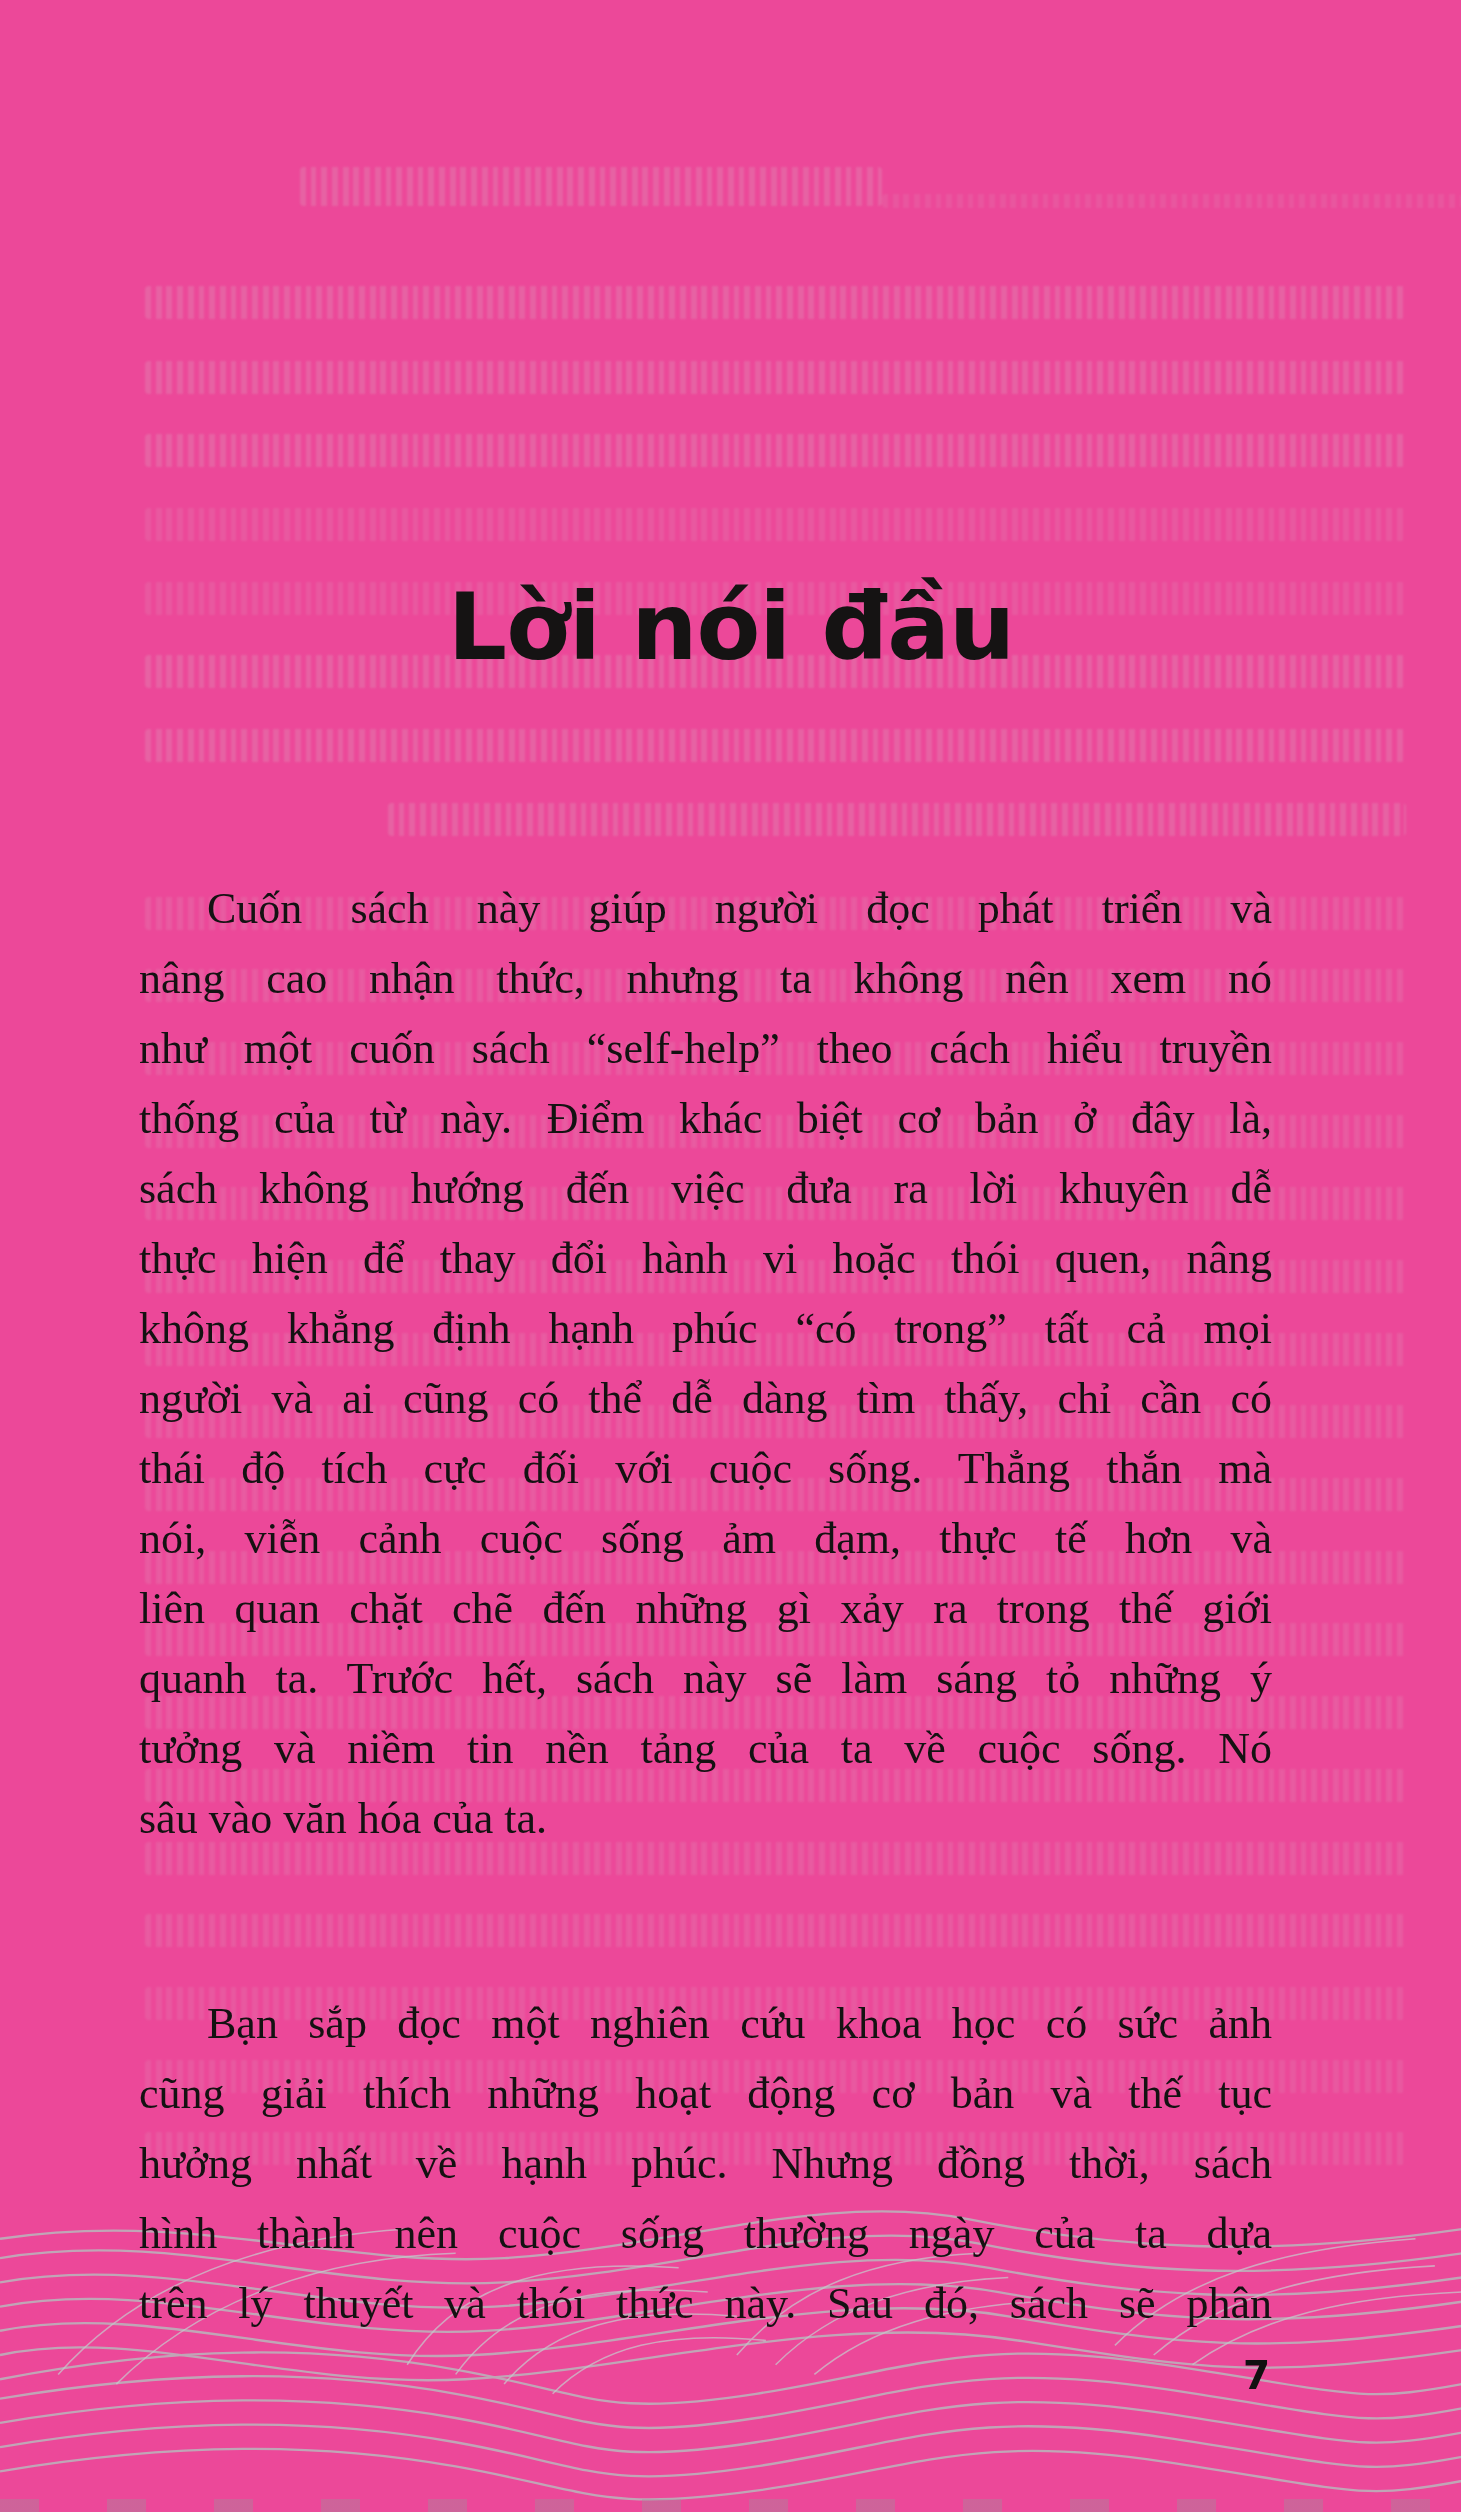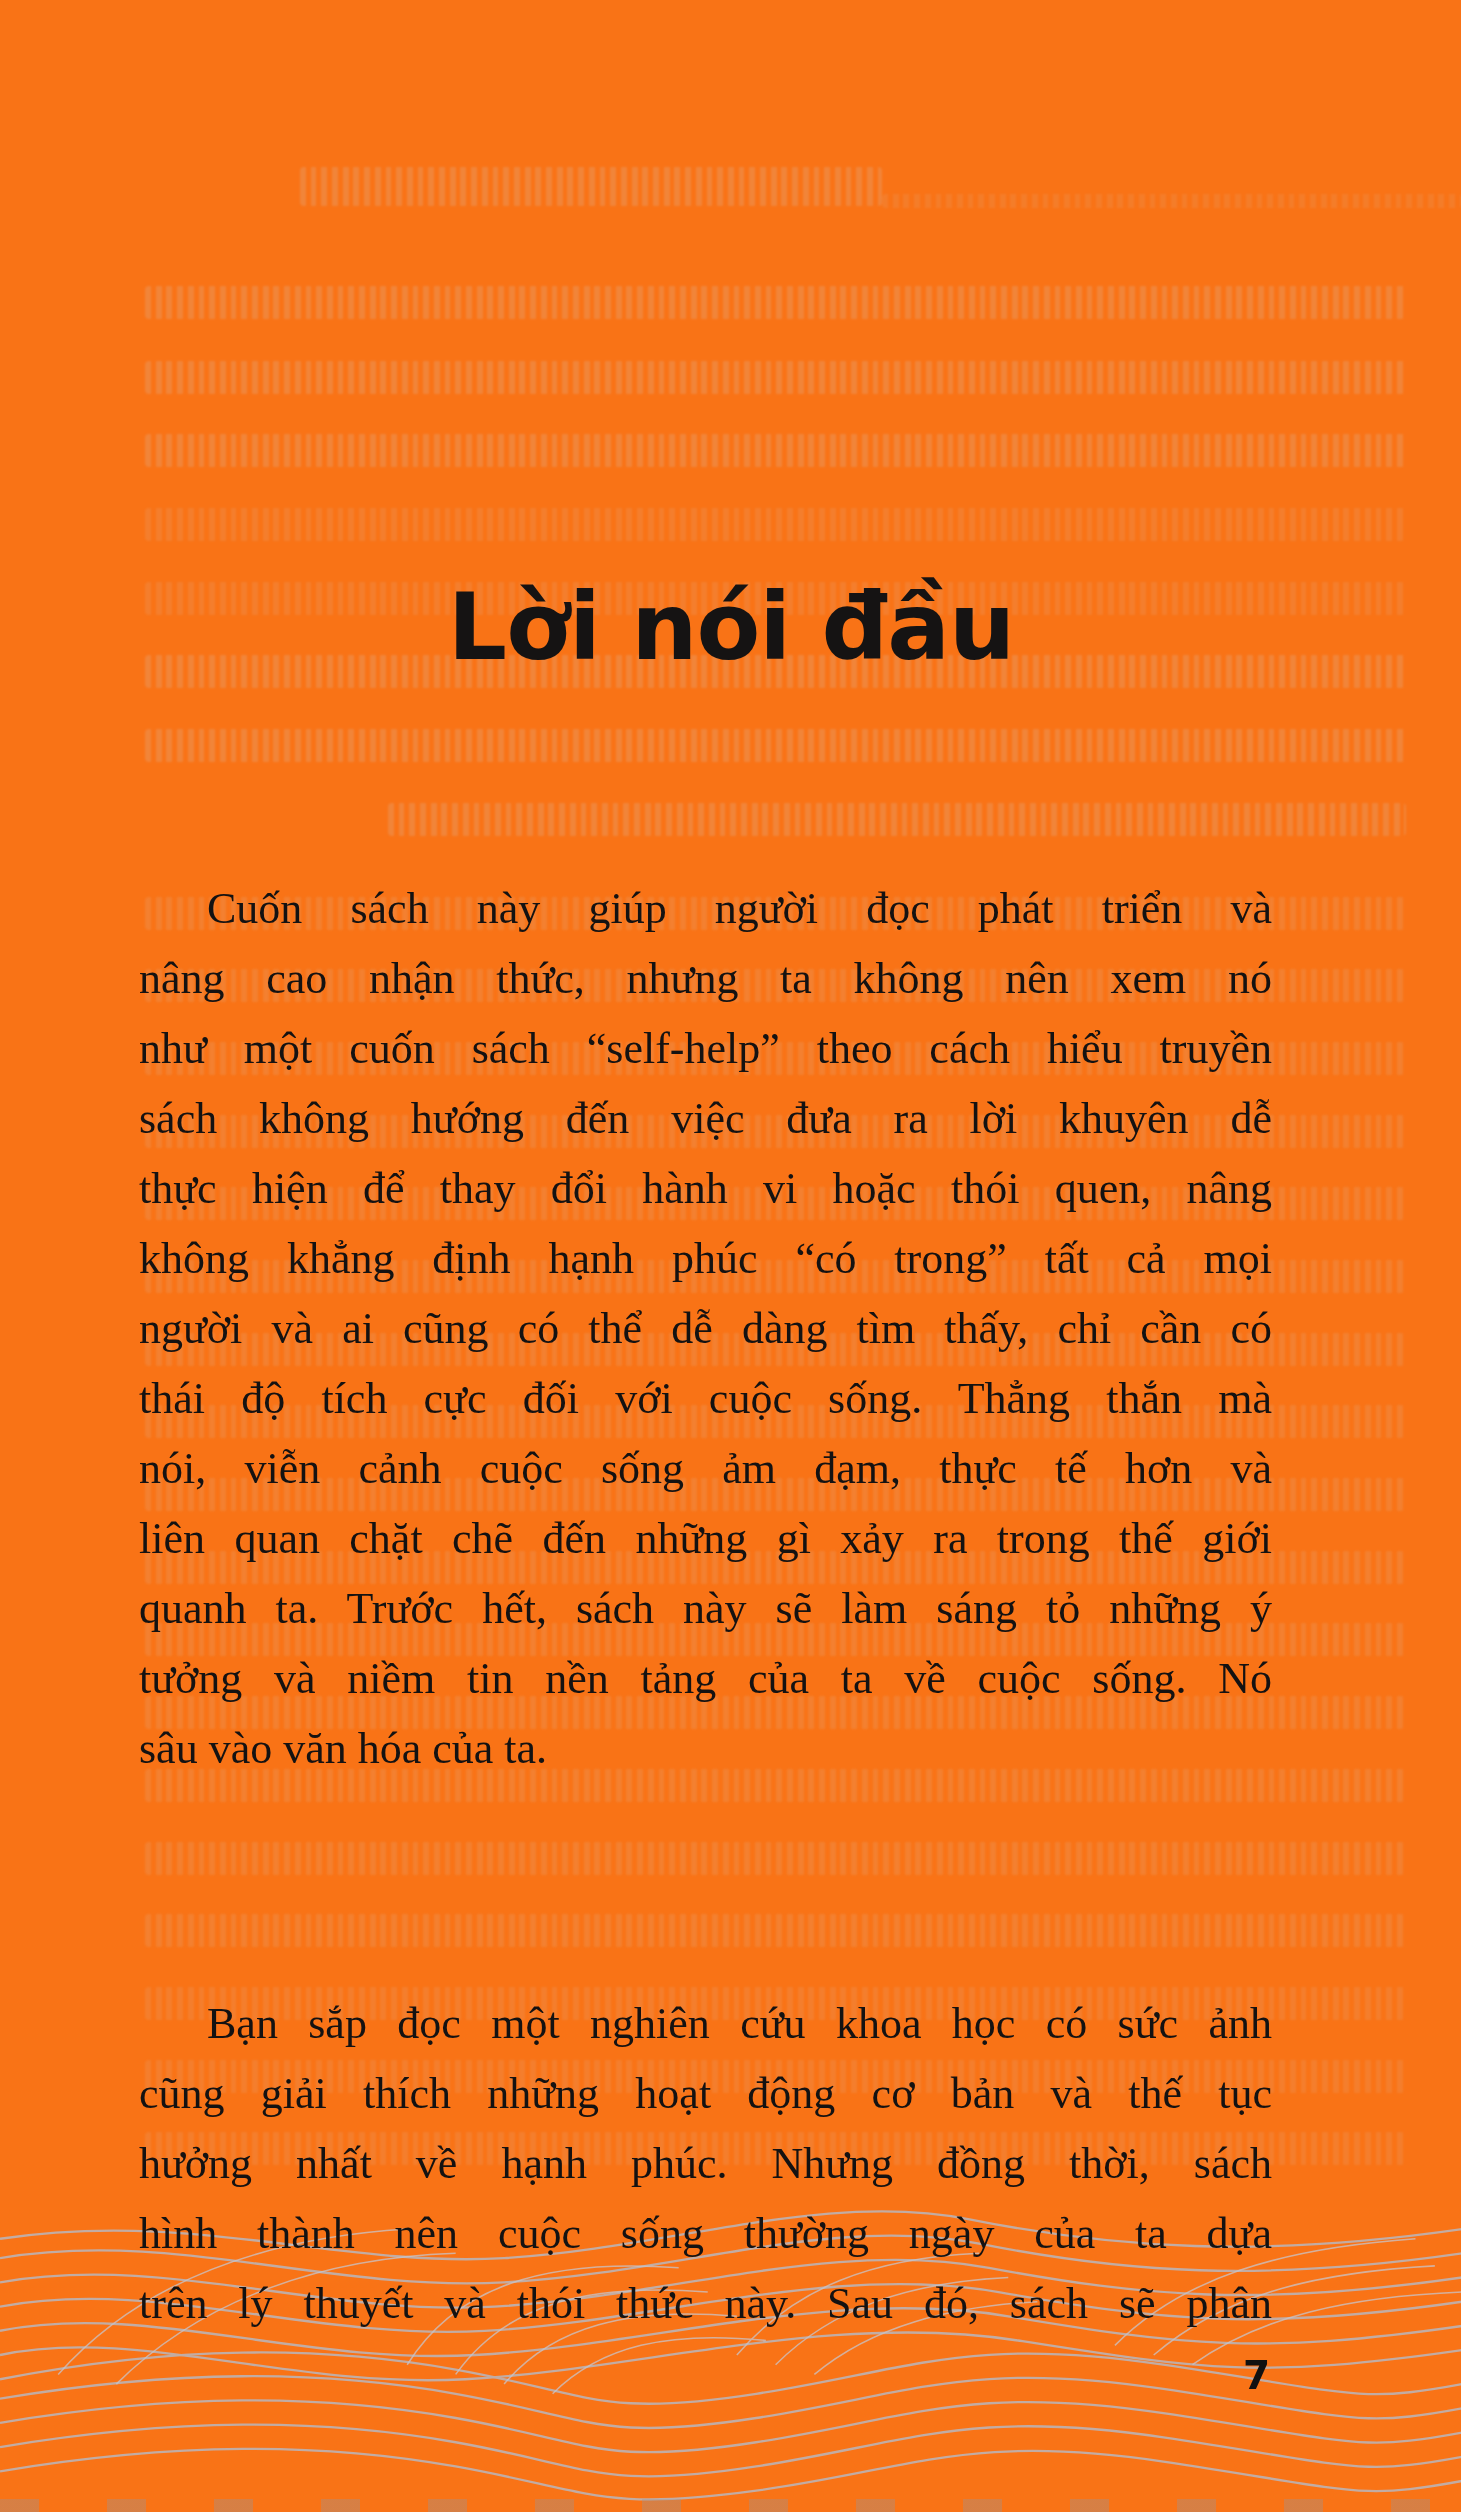--- a/index.html
+++ b/index.html
@@ -12,21 +12,21 @@
       height: 2512px;
       position: relative;
       overflow: hidden;
       background: #fefefe;
     }
     .page {
       position: absolute;
       left: 0; top: 0;
       width: 1462px;
       height: 2512px;
-      background: #f97316;
+      background: #ec4899;
     }
     
     .bleed {
       position: absolute;
       height: 33px;
       border-radius: 3.9px;
       background: repeating-linear-gradient(90deg,
         rgba(210,210,210,0.35) 0px, rgba(210,210,210,0.35) 5.8px,
         rgba(255,255,255,0) 5.8px, rgba(255,255,255,0) 10.7px);
       filter: blur(1.2px);
@@ -167,20 +167,21 @@
   </svg>
 
   <div class="bottom-strip"></div>
 
   <h1 class="title">Lời nói đầu</h1>
 
   <div class="body-text" id="para1">
     <span class="line indent">Cuốn sách này giúp người đọc phát triển và</span>
     <span class="line">nâng cao nhận thức, nhưng ta không nên xem nó</span>
     <span class="line">như một cuốn sách “self-help” theo cách hiểu truyền</span>
+    <span class="line">thống của từ này. Điểm khác biệt cơ bản ở đây là,</span>
     <span class="line">sách không hướng đến việc đưa ra lời khuyên dễ</span>
     <span class="line">thực hiện để thay đổi hành vi hoặc thói quen, nâng</span>
     <span class="line">không khẳng định hạnh phúc “có trong” tất cả mọi</span>
     <span class="line">người và ai cũng có thể dễ dàng tìm thấy, chỉ cần có</span>
     <span class="line">thái độ tích cực đối với cuộc sống. Thẳng thắn mà</span>
     <span class="line">nói, viễn cảnh cuộc sống ảm đạm, thực tế hơn và</span>
     <span class="line">liên quan chặt chẽ đến những gì xảy ra trong thế giới</span>
     <span class="line">quanh ta. Trước hết, sách này sẽ làm sáng tỏ những ý</span>
     <span class="line">tưởng và niềm tin nền tảng của ta về cuộc sống. Nó</span>
     <span class="line last">sâu vào văn hóa của ta.</span>

